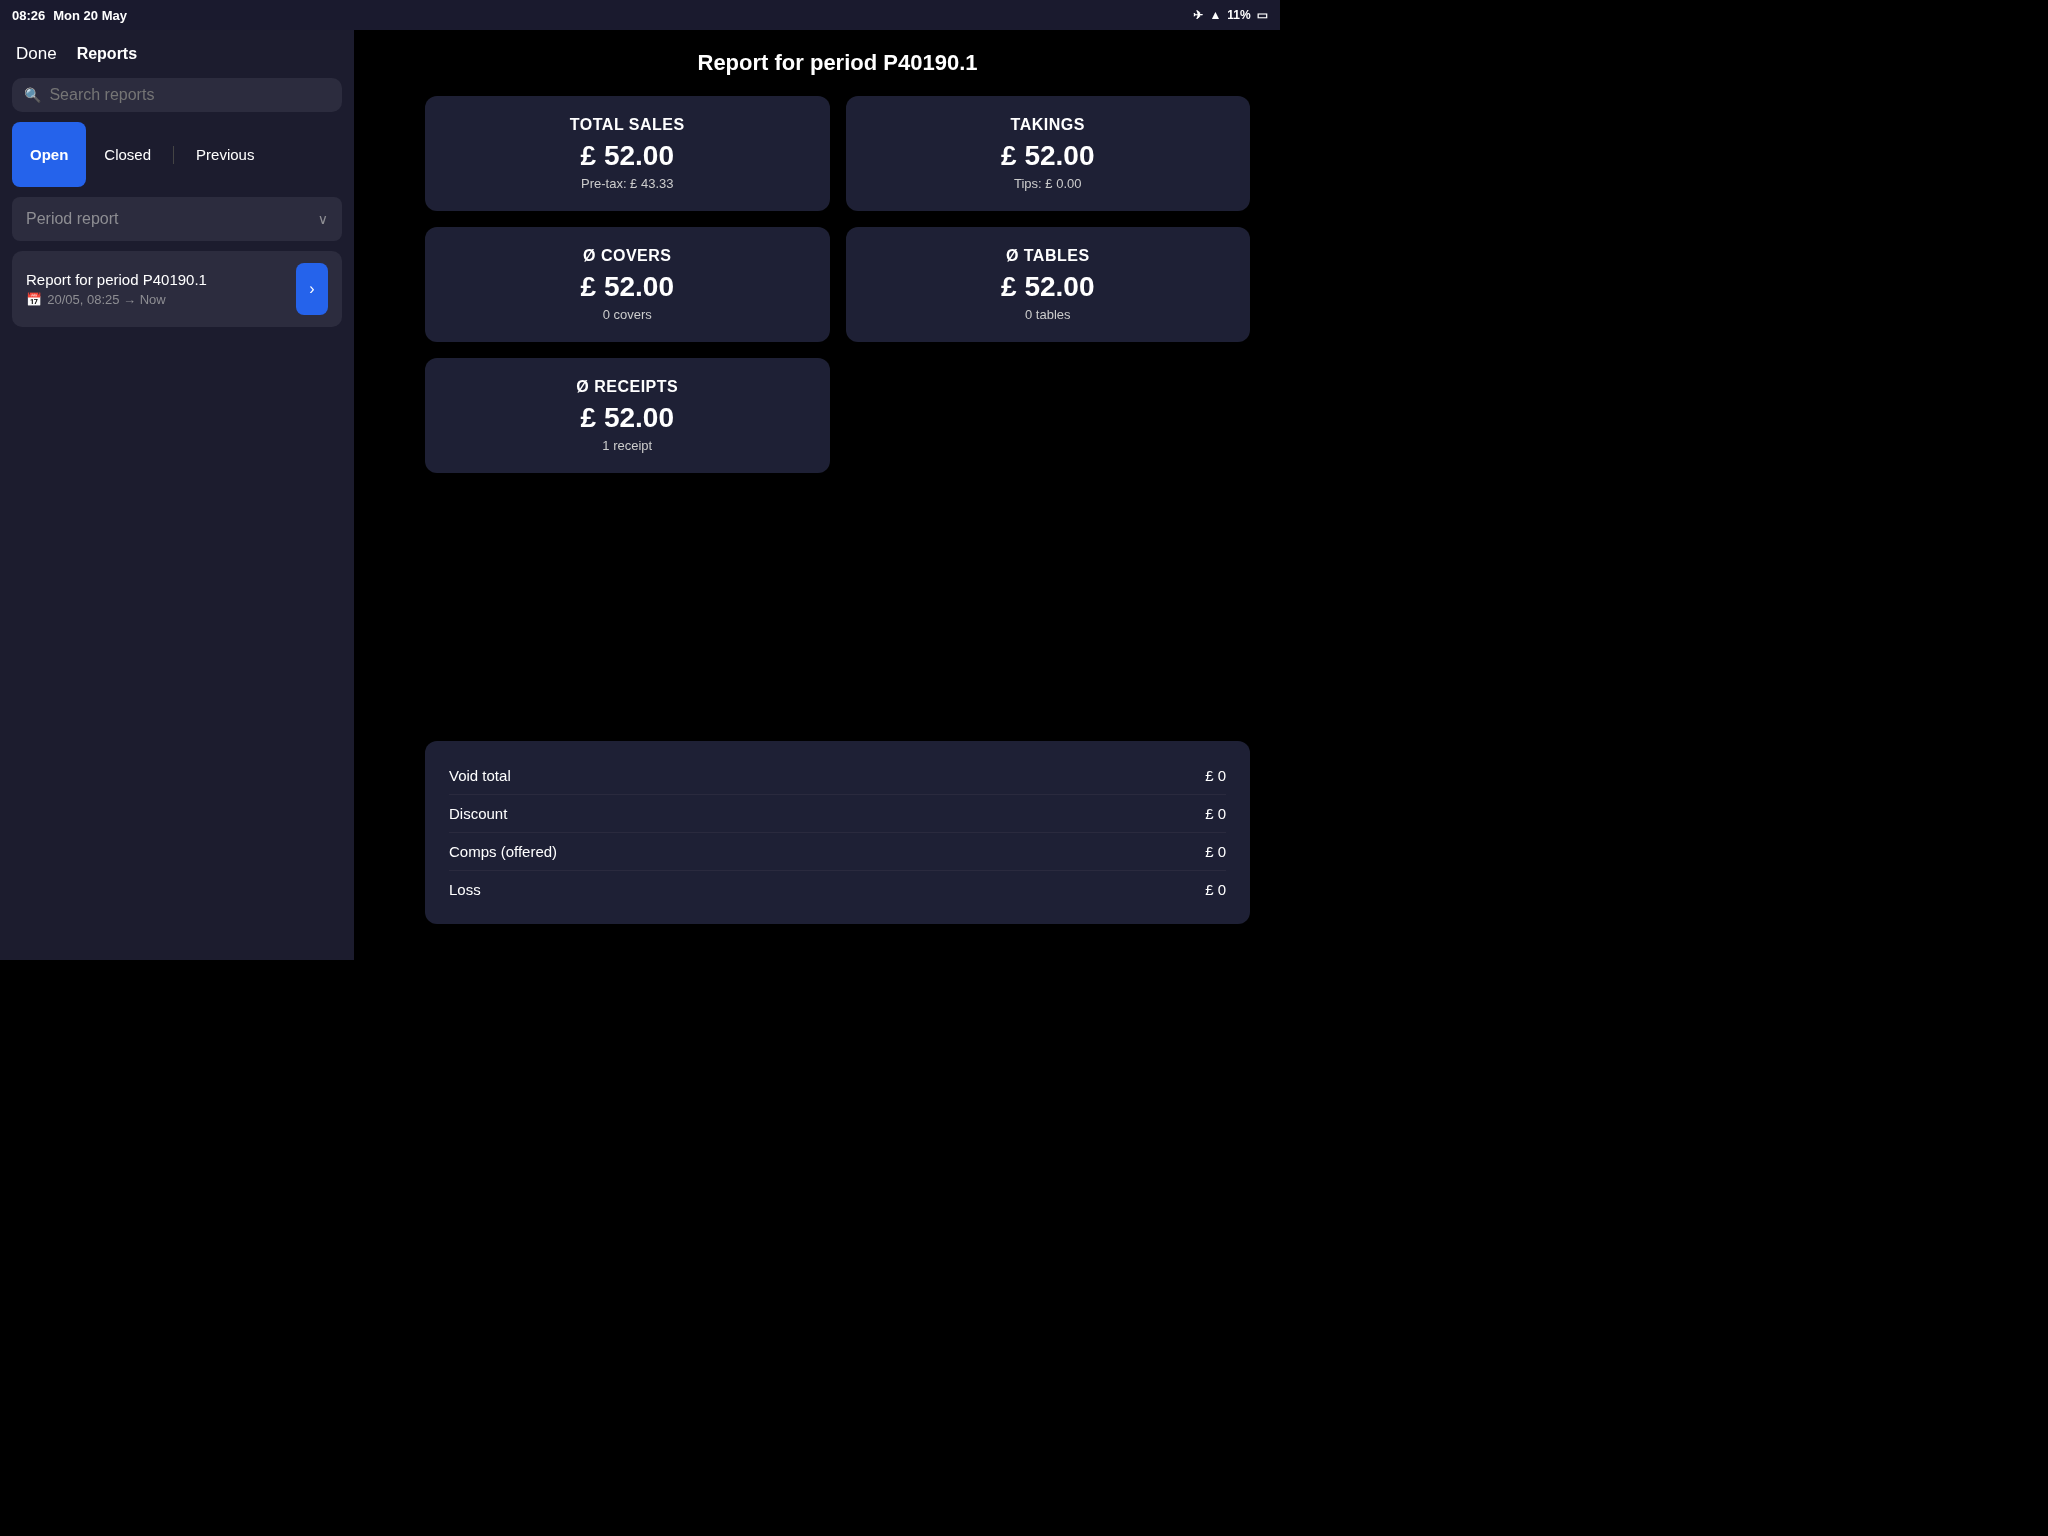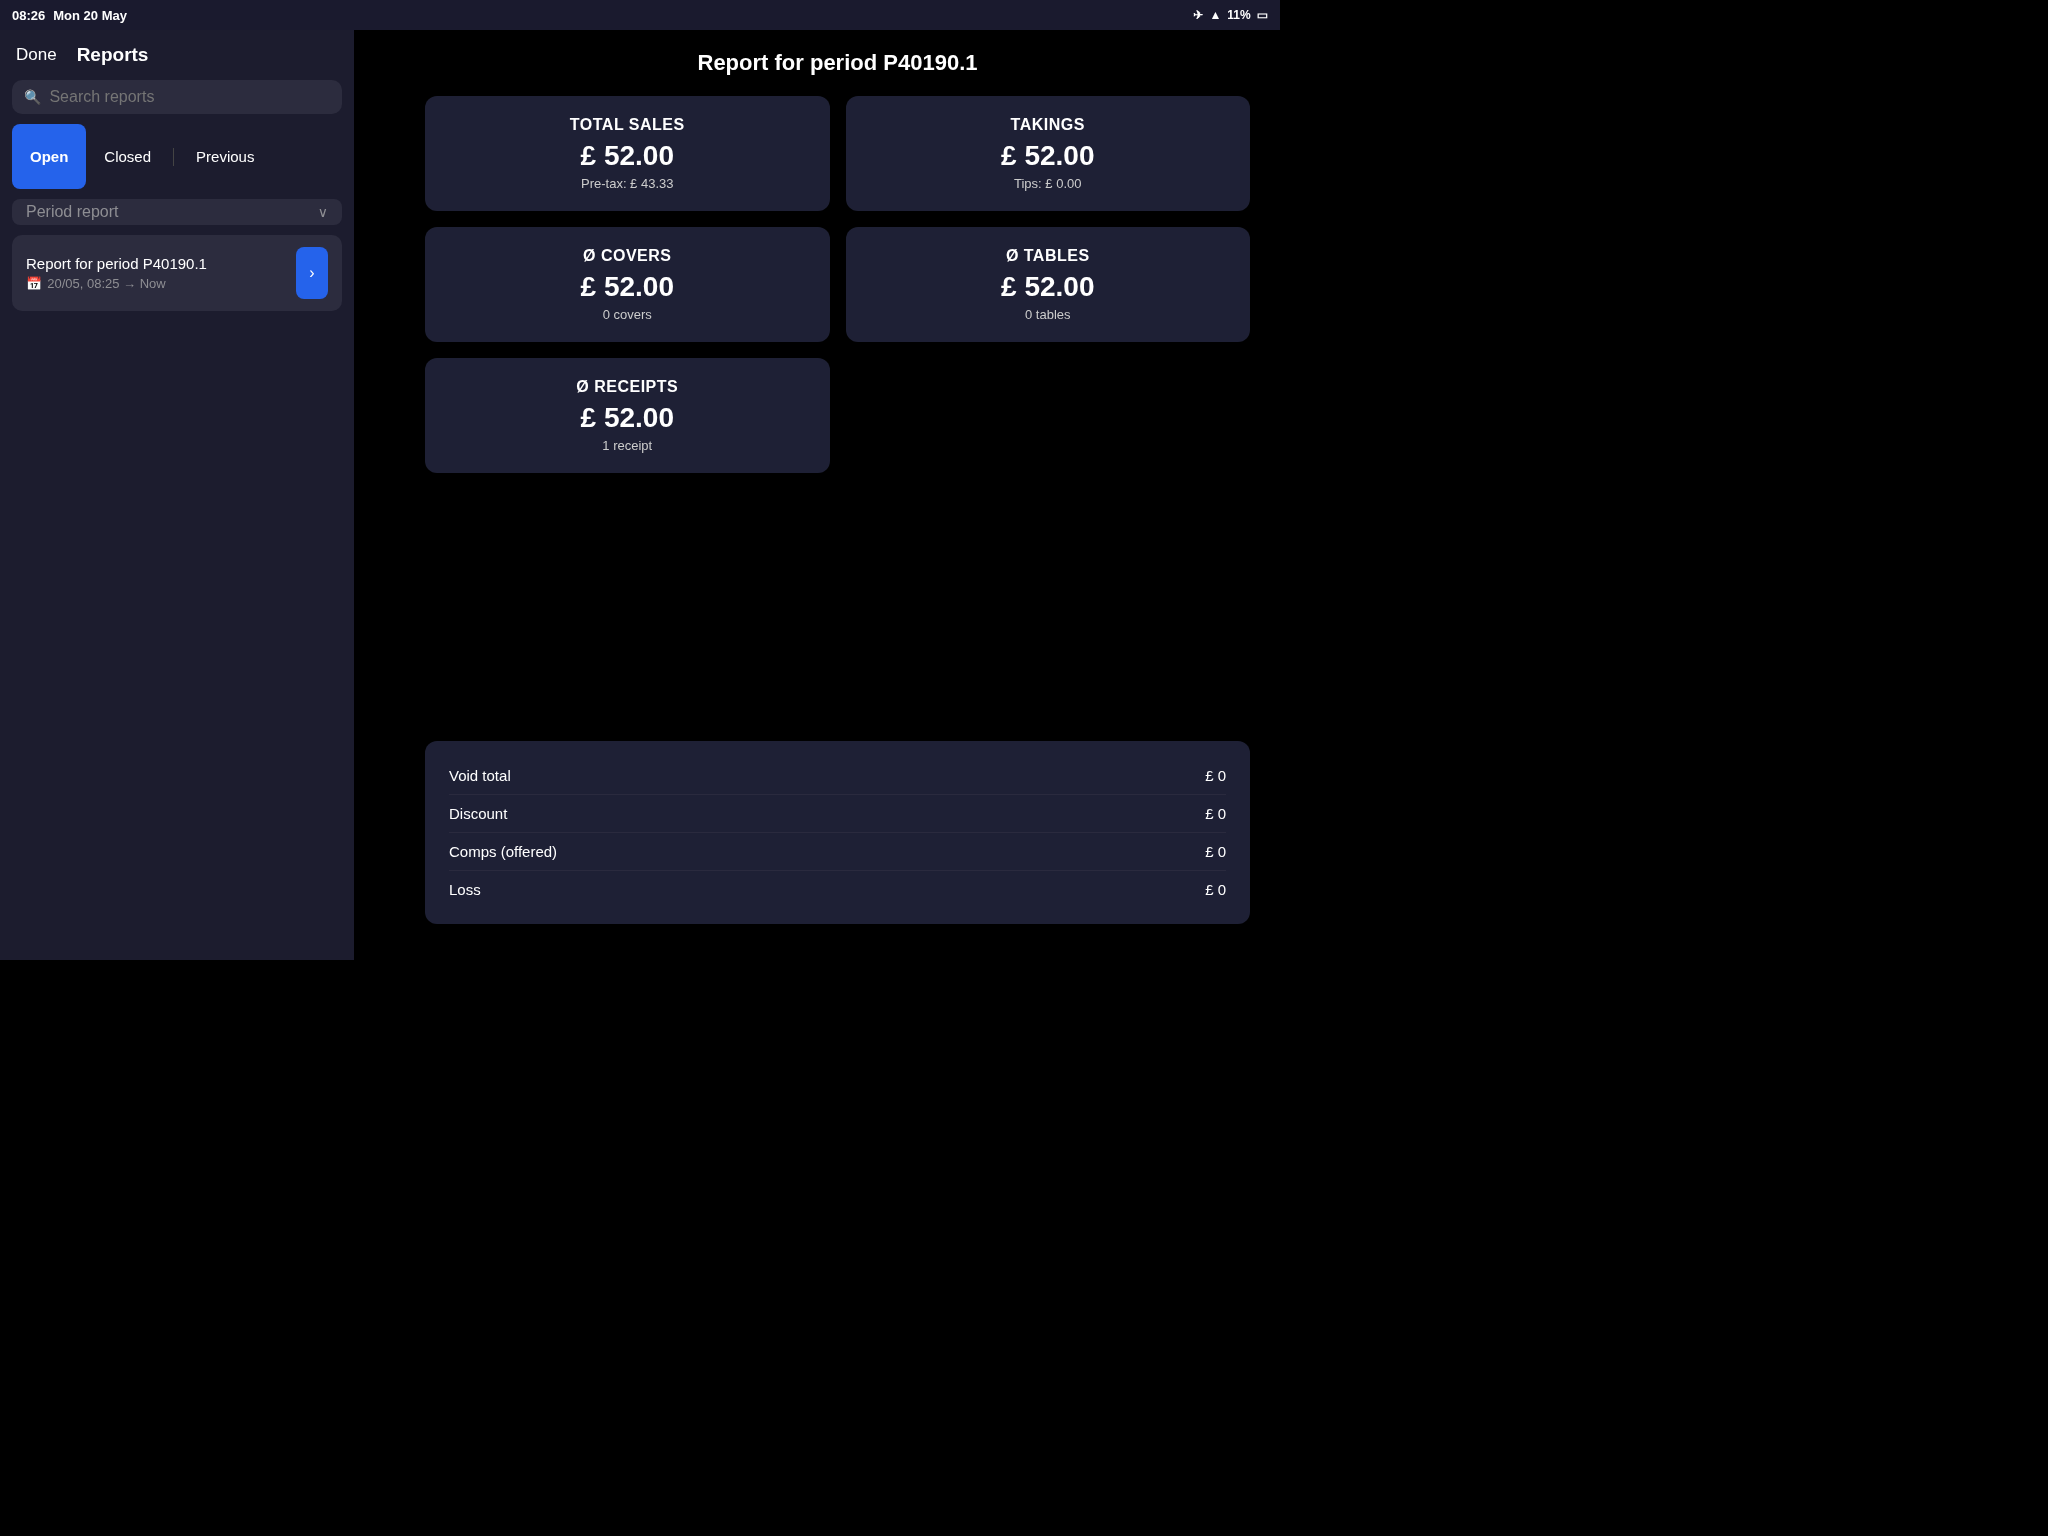--- a/index.html
+++ b/index.html
@@ -49,21 +49,21 @@
     }
     .done-btn {
       color: #fff;
       font-size: 17px;
       background: none;
       border: none;
       cursor: pointer;
     }
     .reports-title {
       color: #fff;
-      font-size: 19px;
+      font-size: 16px;
       font-weight: 600;
     }
     .search-bar {
       margin: 4px 12px 10px;
       background: #2c2c3e;
       border-radius: 10px;
       display: flex;
       align-items: center;
       padding: 8px 12px;
       gap: 8px;
@@ -100,21 +100,21 @@
     .filter-divider {
       width: 1px;
       height: 18px;
       background: #444;
       margin: 0 4px;
     }
     .period-dropdown {
       margin: 0 12px 10px;
       background: #2c2c3e;
       border-radius: 8px;
-      padding: 4px 14px;
+      padding: 13px 14px;
       display: flex;
       align-items: center;
       justify-content: space-between;
       cursor: pointer;
     }
     .period-label { color: #8e8e93; font-size: 16px; }
     .chevron { color: #8e8e93; font-size: 14px; }
 
     
     .report-item {

